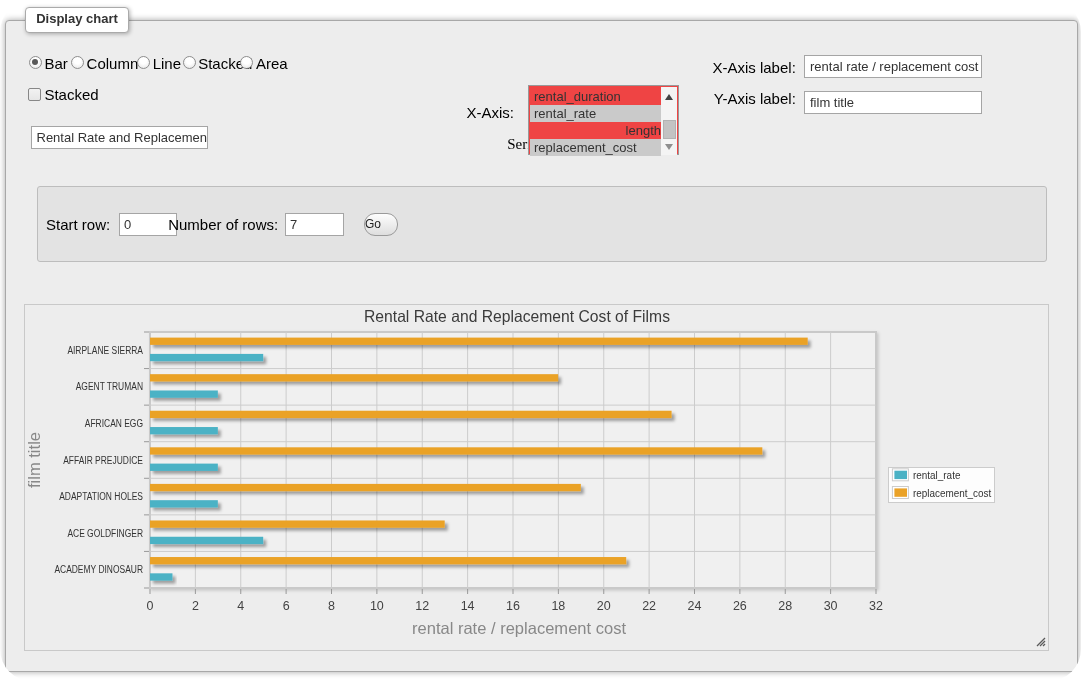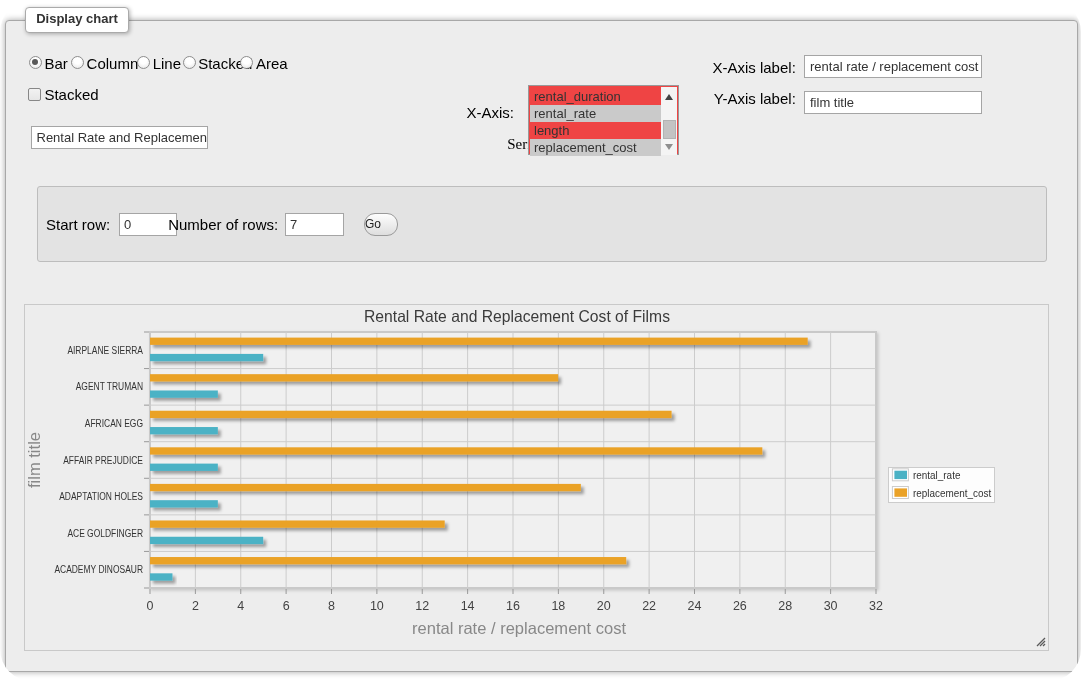--- a/index.html
+++ b/index.html
@@ -67,21 +67,21 @@
   <div class="lbl" style="left:44.4px; top:85.8px;">Stacked</div>
 
   <div class="tinput" style="left:30.5px; top:125.5px; width:177px; height:23px;">Rental Rate and Replacement Cost of Films</div>
 
   <div class="lbl" style="right:567px; top:60px;margin-top:44px;">X-Axis:</div>
 
   <div class="lbl" style="right:533px; top:136px;font-family:Liberation Serif, serif;">Series:</div>
   <div id="listbox">
     <div class="opt" style="top:2px;">rental_duration</div>
     <div class="opt sel" style="top:19px;">rental_rate</div>
-    <div class="opt" style="top:36px;">length</div>
+    <div class="opt" style="top:36px;text-align:right;">length</div>
     <div class="opt sel" style="top:53px;">replacement_cost</div>
     <div id="scroll">
         <span class="up"></span>
         <span class="thumb"></span>
         <span class="dn"></span>
       </div>
   </div>
 
   <div class="lbl" style="right:285.2px; top:59.2px;">X-Axis label:</div>
   <div class="tinput" style="left:804px; top:54.5px; width:178px; height:23px;">rental rate / replacement cost</div>

